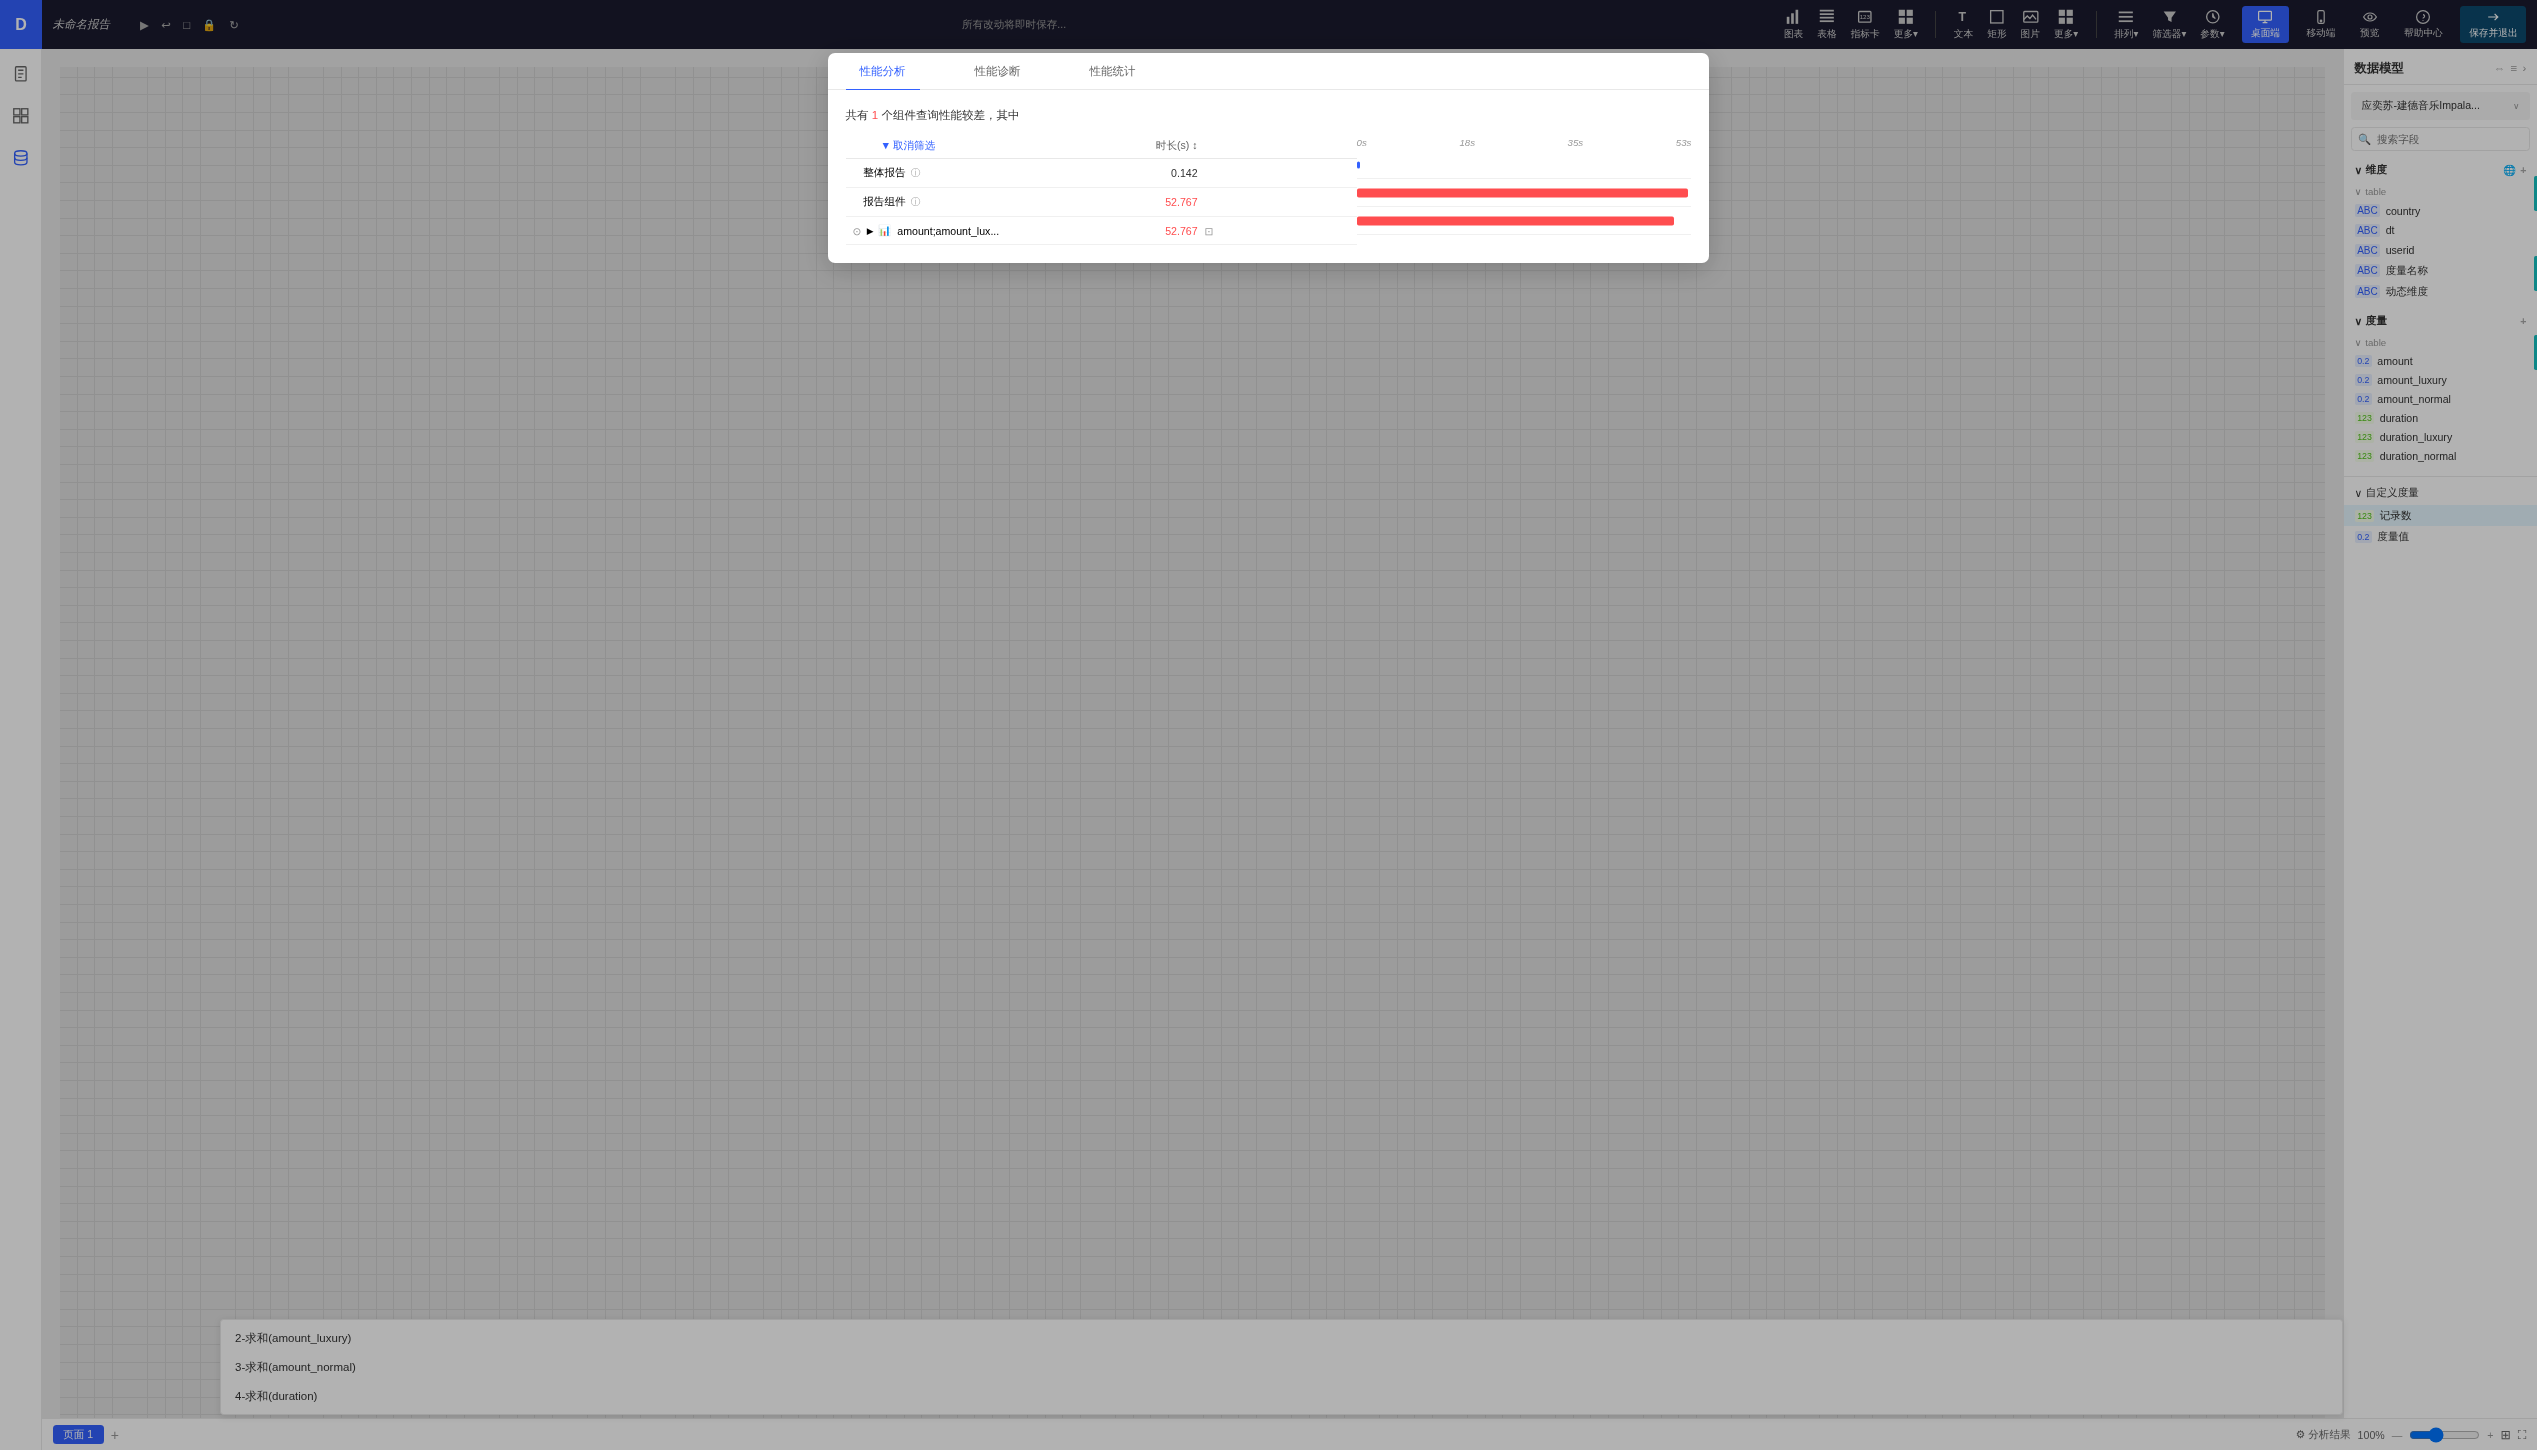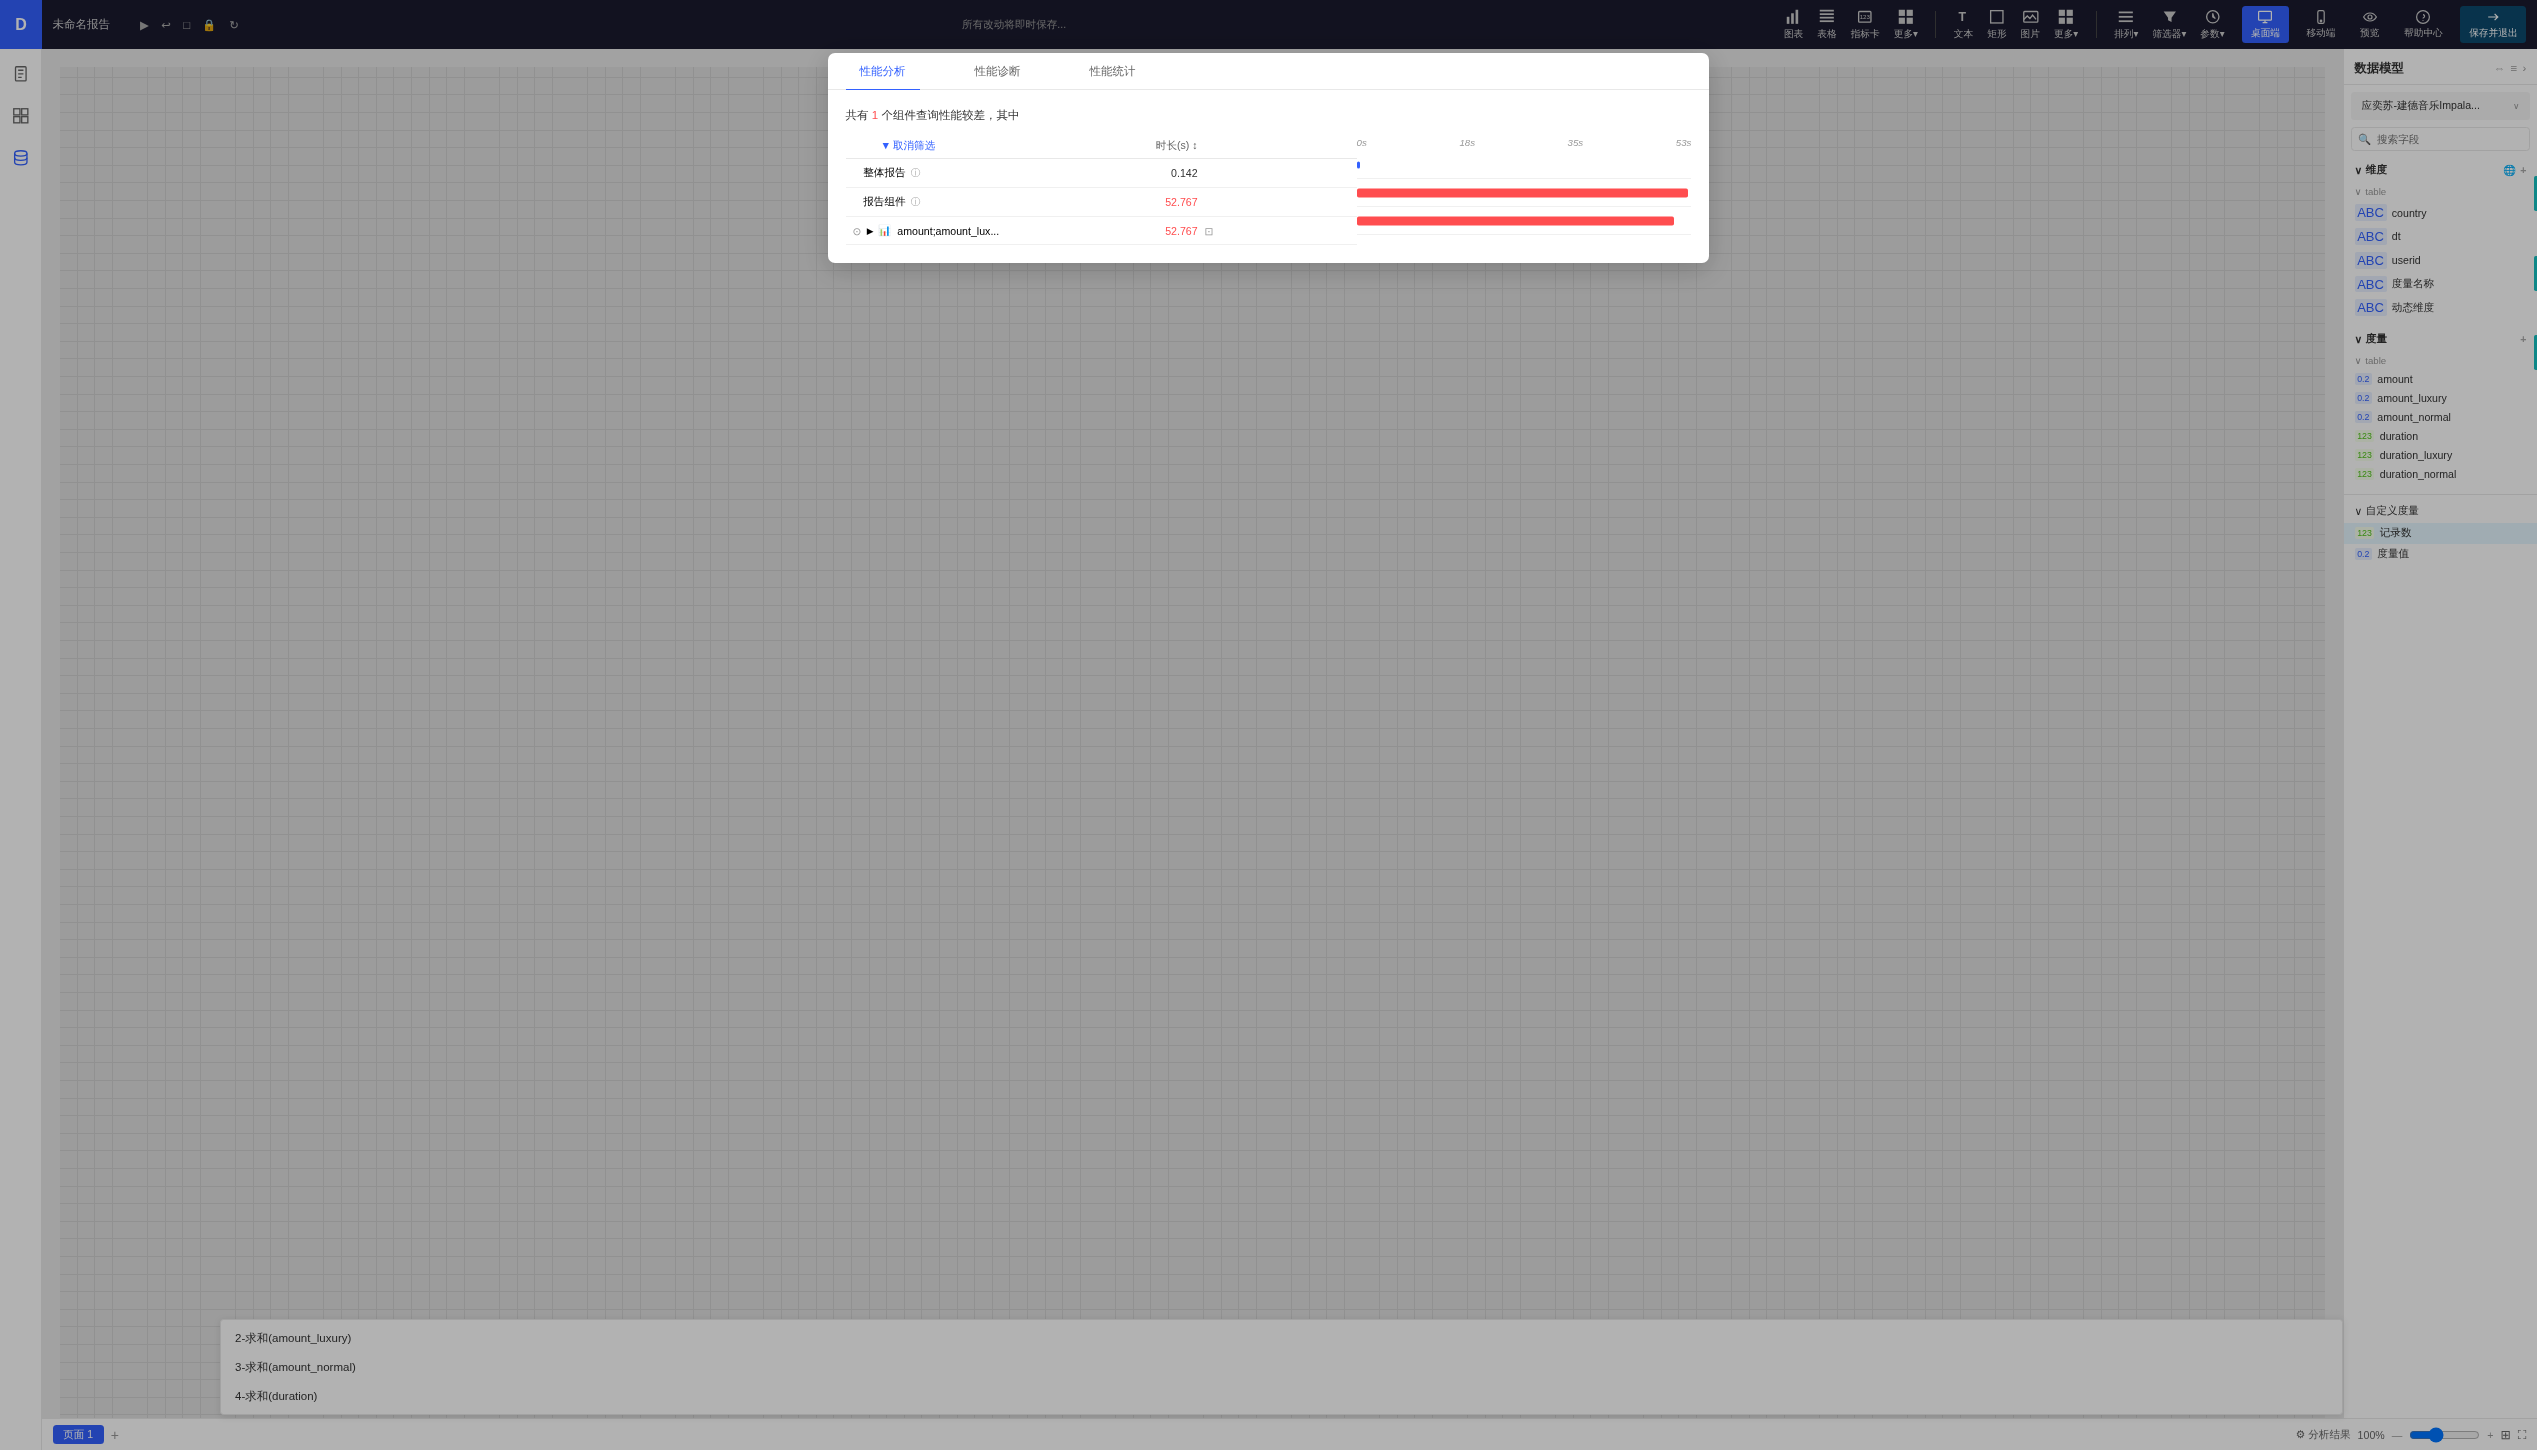--- a/index.html
+++ b/index.html
@@ -9,21 +9,21 @@
     .top-bar {
       display: flex; align-items: center; height: 49px;
       background: #1a1a2e; color: #fff; padding: 0 10.6px;
       position: relative; z-index: 100;
     }
     .logo-area {
       width: 42px; height: 49px; background: #3361ff;
       display: flex; align-items: center; justify-content: center;
       margin-left: -10.6px; margin-right: 10.6px; font-size: 16px; font-weight: bold; color: #fff;
     }
-    .report-title { font-size: 11.5px; color: #ccc; margin-right: 17.6px; }
+    .report-title { font-size: 11.5px; color: #ccc; margin-right: 17.6px; font-style: italic; }
     .auto-save { font-size: 10.6px; color: #999; flex: 1; text-align: center; }
     .toolbar-item {
       display: flex; flex-direction: column; align-items: center;
       color: #ccc; font-size: 9.7px; cursor: pointer; gap: 1.8px;
     }
     .toolbar-item svg { width: 17.6px; height: 17.6px; }
     .separator { width: 0.9px; height: 26.4px; background: #444; margin: 0 3.5px; }
     .right-actions { display: flex; align-items: center; gap: 10.6px; margin-left: 17.6px; }
     .right-btn {
       display: flex; flex-direction: column; align-items: center;
@@ -112,21 +112,21 @@
     .section-content { padding: 0 0 7px; }
     .subsection-header {
       display: flex; align-items: center; gap: 3.5px;
       padding: 3.5px 10.6px; font-size: 9.7px; color: #999;
     }
     .field-item {
       display: flex; align-items: center; gap: 5.3px;
       padding: 3.5px 10.6px; font-size: 10.6px; color: #333; cursor: pointer;
     }
     .field-badge {
-      font-size: 13px; color: #999; background: #f0f0f0;
+      font-size: 10px; color: #999; background: #f0f0f0;
       border-radius: 1.8px; padding: 0.9px 2.6px; min-width: 17.6px; text-align: center;
     }
     .field-badge.blue { color: #3361ff; background: #e8f0ff; }
     .measure-item {
       display: flex; align-items: center; gap: 5.3px;
       padding: 3.5px 10.6px; font-size: 10.6px; color: #333; cursor: pointer;
     }
     .measure-item.active { background: #e6f7ff; }
     .measure-badge { font-size: 8.8px; color: #3361ff; background: #e8f0ff; border-radius: 1.8px; padding: 0.9px 2.6px; }
     .measure-badge.green { color: #52c41a; background: #f6ffed; }

